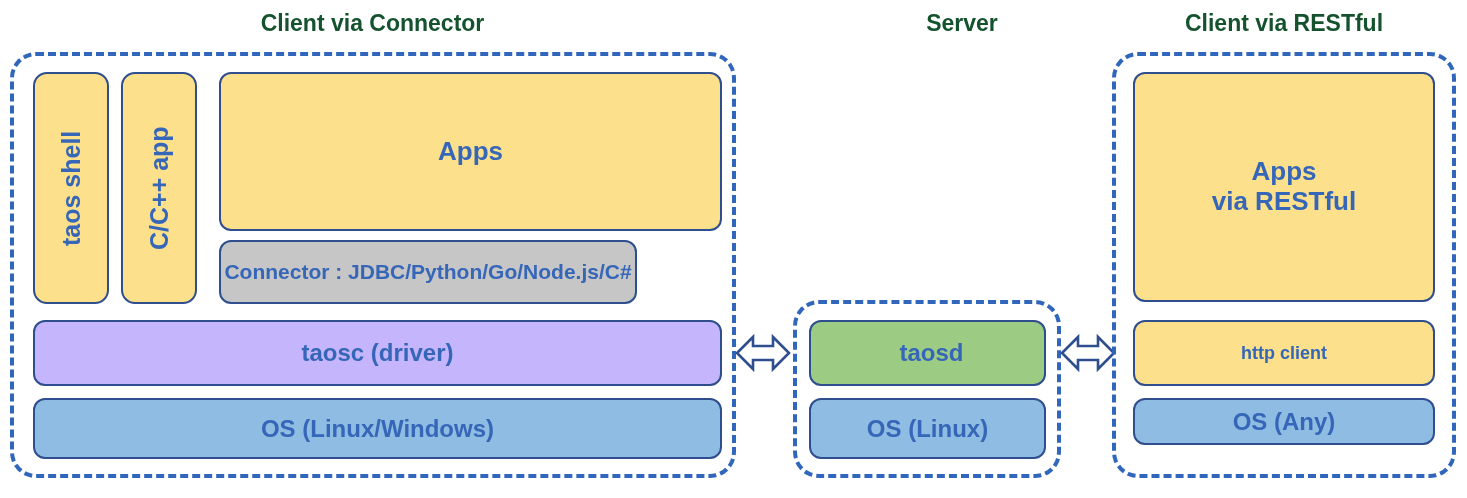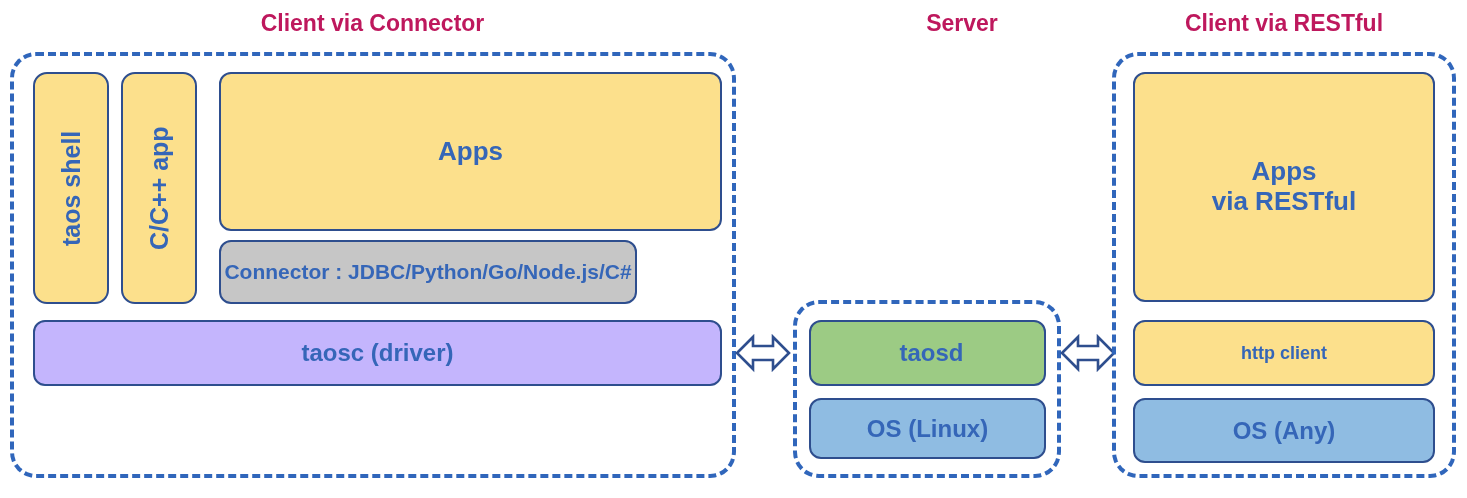--- a/index.html
+++ b/index.html
@@ -17,21 +17,21 @@
     background: #ffffff;
     overflow: hidden;
   }
 
   
   .section-title {
     position: absolute;
     text-align: center;
     font-weight: bold;
     font-size: 23px;
-    color: #be185d;
+    color: #14532d;
     letter-spacing: 0px;
     white-space: nowrap;
     line-height: 1;
   }
 
   
   .dashed-group {
     position: absolute;
     border: 4px dashed #3066BB;
     border-radius: 26px;
@@ -87,20 +87,21 @@
   <div class="block yellow vertical" style="left:33px; top:72px; width:76px; height:232px; font-size:25px;">taos shell</div>
 
   <div class="block yellow vertical" style="left:121px; top:72px; width:76px; height:232px; font-size:25px;">C/C++ app</div>
 
   <div class="block yellow" style="left:219px; top:72px; width:503px; height:159px; font-size:26px;">Apps</div>
 
   <div class="block gray" style="left:219px; top:240px; width:418px; height:64px; font-size:21px;">Connector : JDBC/Python/Go/Node.js/C#</div>
 
   <div class="block orange" style="left:33px; top:320px; width:689px; height:66px; font-size:24px;">taosc (driver)</div>
 
+  <div class="block blue" style="left:33px; top:398px; width:689px; height:61px; font-size:24px;">OS (Linux/Windows)</div>
 
   <svg class="arrow" style="left:735px; top:330px;" width="56" height="46" viewBox="0 0 56 46">
     <polygon points="2,23 18,7 18,16 38,16 38,7 54,23 38,39 38,30 18,30 18,39" fill="#ffffff" stroke="#2E4E8E" stroke-width="2.6" stroke-linejoin="miter"></polygon>
   </svg>
 
   <div class="dashed-group" style="left:793px; top:300px; width:268px; height:178px;"></div>
 
   <div class="block green" style="left:809px; top:320px; width:237px; height:66px; font-size:24px;padding-left:8px;">taosd</div>
 
   <div class="block blue" style="left:809px; top:398px; width:237px; height:61px; font-size:24px;text-align:center;">OS (Linux)</div>
@@ -111,15 +112,15 @@
 
   <div class="dashed-group" style="left:1112px; top:52px; width:344px; height:426px;"></div>
 
   <div class="block yellow" style="left:1133px; top:72px; width:302px; height:230px; font-size:26px; flex-direction:column;">
     <span>Apps</span>
     <span>via RESTful</span>
   </div>
 
   <div class="block yellow" style="left:1133px; top:320px; width:302px; height:66px; font-size:18px;">http client</div>
 
-  <div class="block blue" style="left:1133px; top:398px; width:302px; height:65px; font-size:24px;">OS (Any)</div>
+  <div class="block blue" style="left:1133px; top:398px; width:302px; height:47px; font-size:24px;">OS (Any)</div>
 
 </div>
 
 </body></html>

